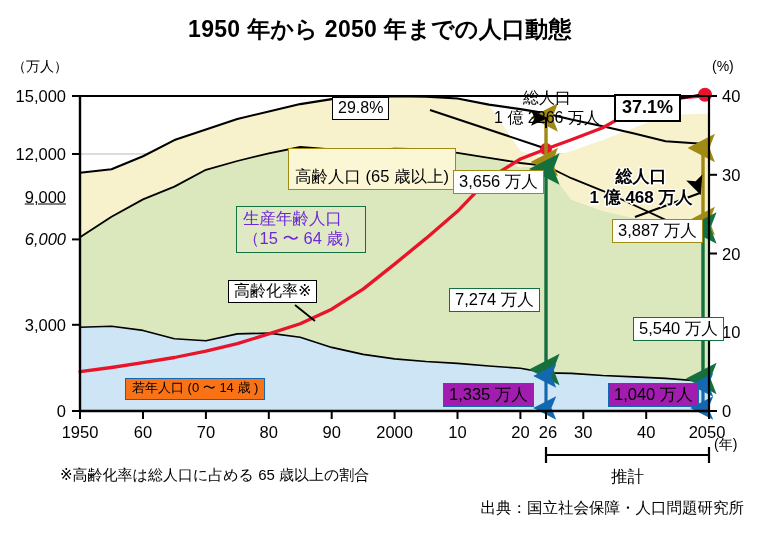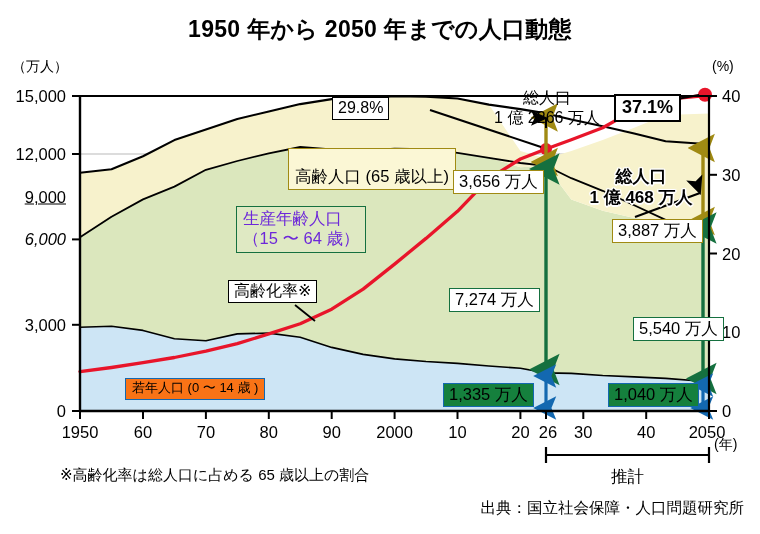--- a/index.html
+++ b/index.html
@@ -126,21 +126,21 @@
   .box-blue {
     background: #f97316;
     border: 1.6px solid #1368b0;
     color: #000;
     padding: 2px 6px 3px 6px;
     font-size: 13px;
     white-space: nowrap;
     line-height: 1.15;
   }
   .box-blue-w {
-    background: #15803d;
+    background: #a21caf;
     border: 1.6px solid #1368b0;
     color: #000;
     padding: 1px 5px 2px 5px;
     font-size: 16.5px;
     white-space: nowrap;
     line-height: 1.15;
   }
   .box-bold {
     background: #ffffff;
     border: 2.2px solid #000;

